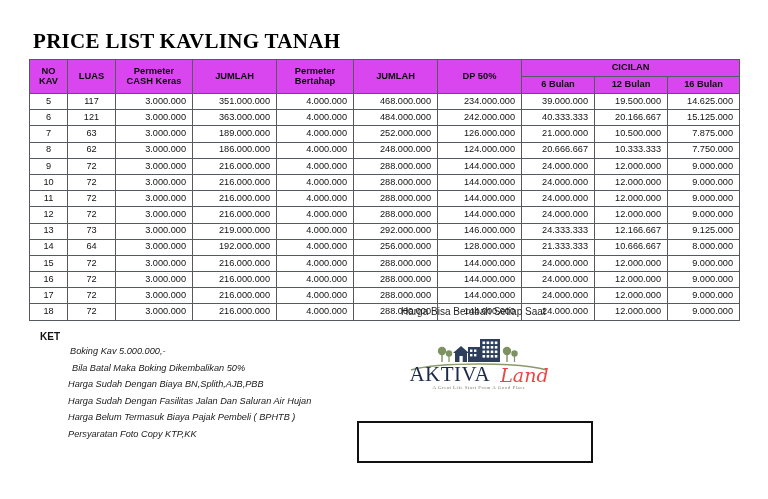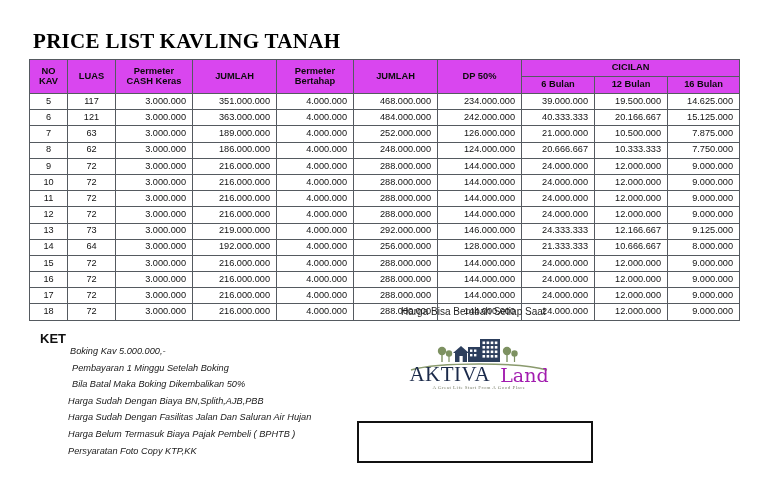--- a/index.html
+++ b/index.html
@@ -95,21 +95,21 @@
   .ket-block {
     position: absolute;
     left: 40px;
     top: 331px;
   }
   .ket-label {
     position: absolute;
     left: 0px;
     top: 0px;
     font-weight: bold;
-    font-size: 13px;
+    font-size: 10px;
     color: #111111;
   }
   .ket-lines {
     position: absolute;
     left: 28px;
     top: 12px;
     font-style: italic;
     font-size: 9.2px;
     color: #1a1a1a;
     white-space: nowrap;
@@ -148,22 +148,23 @@
     font-family: "Liberation Serif", serif;
     font-size: 21px;
     font-weight: normal;
     letter-spacing: 0.5px;
     color: #1b2a4a;
     vertical-align: middle;
     text-align: center;
   }
   .logo-land {
     font-family: "DejaVu Serif", serif;
+    font-style: italic;
     font-size: 19px;
-    color: #a21caf;
+    color: #ef4444;
     margin-left: 10px;
     vertical-align: middle;
   }
   .logo-tagline {
     position: absolute;
     left: 0px;
     top: 47px;
     width: 152px;
     text-align: center;
     font-family: "Liberation Serif", serif;
@@ -416,21 +417,20 @@
       </tbody>
   </table>
 </div>
 
 <div class="sub-caption">Harga Bisa Berubah Setiap Saat</div>
 
 <div class="ket-block">
   <div class="ket-label">KET</div>
   <div class="ket-lines" id="ket-lines">
       <div class="kl kl-i1">Boking Kav 5.000.000,-</div>
-      <div class="kl kl-i2">Pembayaran 1 Minggu Setelah Boking</div>
       <div class="kl kl-i2">Bila Batal Maka Boking Dikembalikan 50%</div>
       <div class="kl">Harga Sudah Dengan Biaya BN,Splith,AJB,PBB</div>
       <div class="kl">Harga Sudah Dengan Fasilitas Jalan Dan Saluran Air Hujan</div>
       <div class="kl">Harga Belum Termasuk Biaya Pajak Pembeli ( BPHTB )</div>
       <div class="kl">Persyaratan Foto Copy KTP,KK</div>
     </div>
 </div>
 
 <div class="logo">
   <div class="logo-mark">

